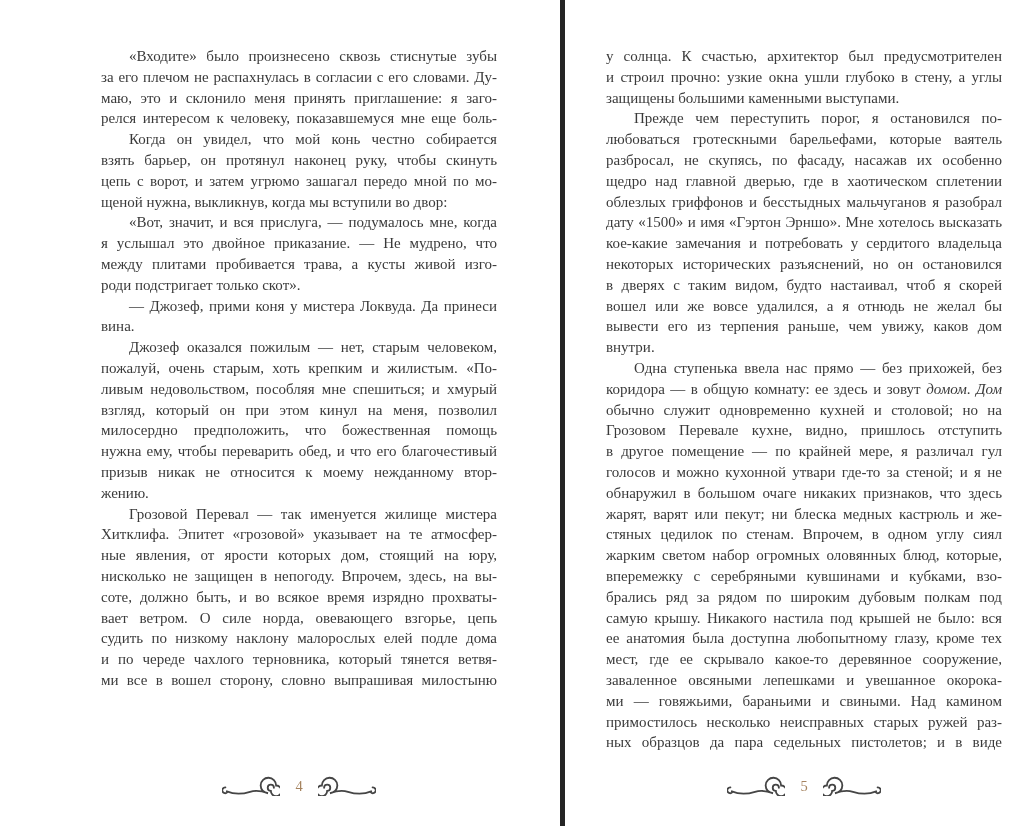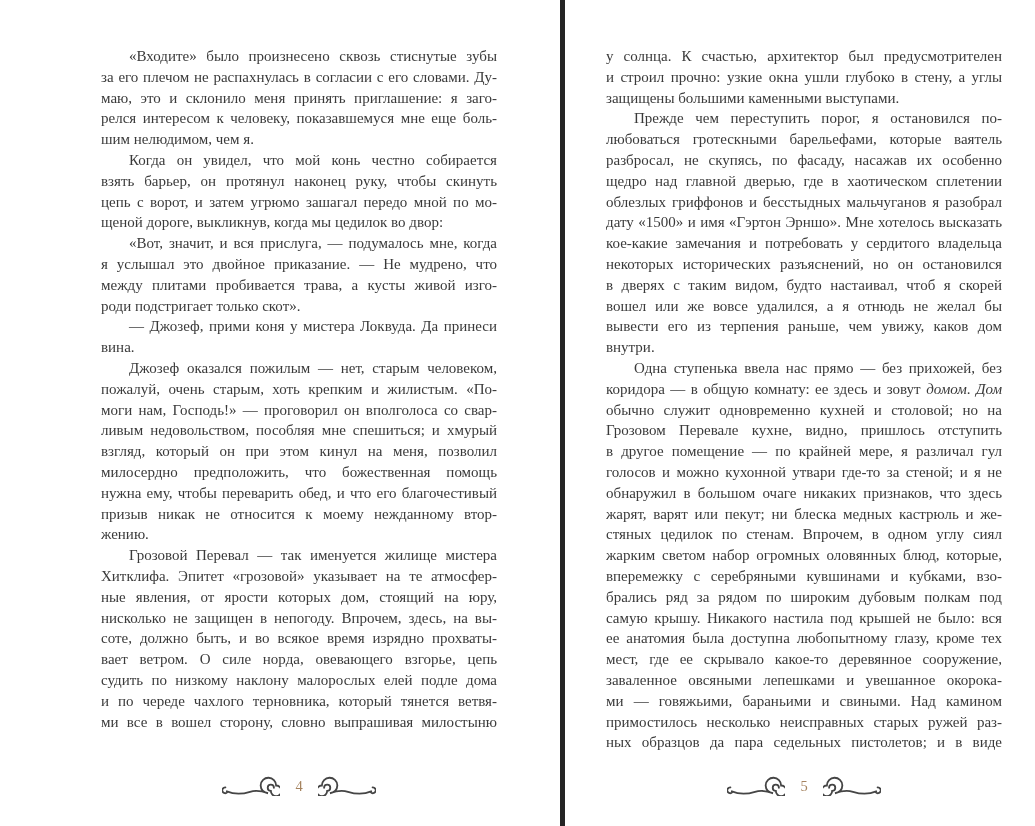--- a/index.html
+++ b/index.html
@@ -31,42 +31,40 @@
 
 <div class="book">
 
   <div class="page page-left">
     <div class="text-col" id="left-text">
         <div class="para">
           <div class="line indent">«Входите» было произнесено сквозь стиснутые зубы</div>
           <div class="line">за его плечом не распахнулась в согласии с его словами. Ду-</div>
           <div class="line">маю, это и склонило меня принять приглашение: я заго-</div>
           <div class="line">релся интересом к человеку, показавшемуся мне еще боль-</div>
-          <div class="line last">шим нелюдимом, чем я.</div>
         </div>
         <div class="para">
           <div class="line indent">Когда он увидел, что мой конь честно собирается</div>
           <div class="line">взять барьер, он протянул наконец руку, чтобы скинуть</div>
           <div class="line">цепь с ворот, и затем угрюмо зашагал передо мной по мо-</div>
-          <div class="line last">щеной дороге, выкликнув, когда мы цедилок во двор:</div>
+          <div class="line last">щеной нужна, выкликнув, когда мы вступили во двор:</div>
         </div>
         <div class="para">
           <div class="line indent">«Вот, значит, и вся прислуга, — подумалось мне, когда</div>
           <div class="line">я услышал это двойное приказание. — Не мудрено, что</div>
           <div class="line">между плитами пробивается трава, а кусты живой изго-</div>
           <div class="line last">роди подстригает только скот».</div>
         </div>
         <div class="para">
           <div class="line indent">— Джозеф, прими коня у мистера Локвуда. Да принеси</div>
           <div class="line last">вина.</div>
         </div>
         <div class="para">
           <div class="line indent">Джозеф оказался пожилым — нет, старым человеком,</div>
           <div class="line">пожалуй, очень старым, хоть крепким и жилистым. «По-</div>
-          <div class="line">моги нам, Господь!» — проговорил он вполголоса со свар-</div>
           <div class="line">ливым недовольством, пособляя мне спешиться; и хмурый</div>
           <div class="line">взгляд, который он при этом кинул на меня, позволил</div>
           <div class="line">милосердно предположить, что божественная помощь</div>
           <div class="line">нужна ему, чтобы переварить обед, и что его благочестивый</div>
           <div class="line">призыв никак не относится к моему нежданному втор-</div>
           <div class="line last">жению.</div>
         </div>
         <div class="para">
           <div class="line indent">Грозовой Перевал — так именуется жилище мистера</div>
           <div class="line">Хитклифа. Эпитет «грозовой» указывает на те атмосфер-</div>

